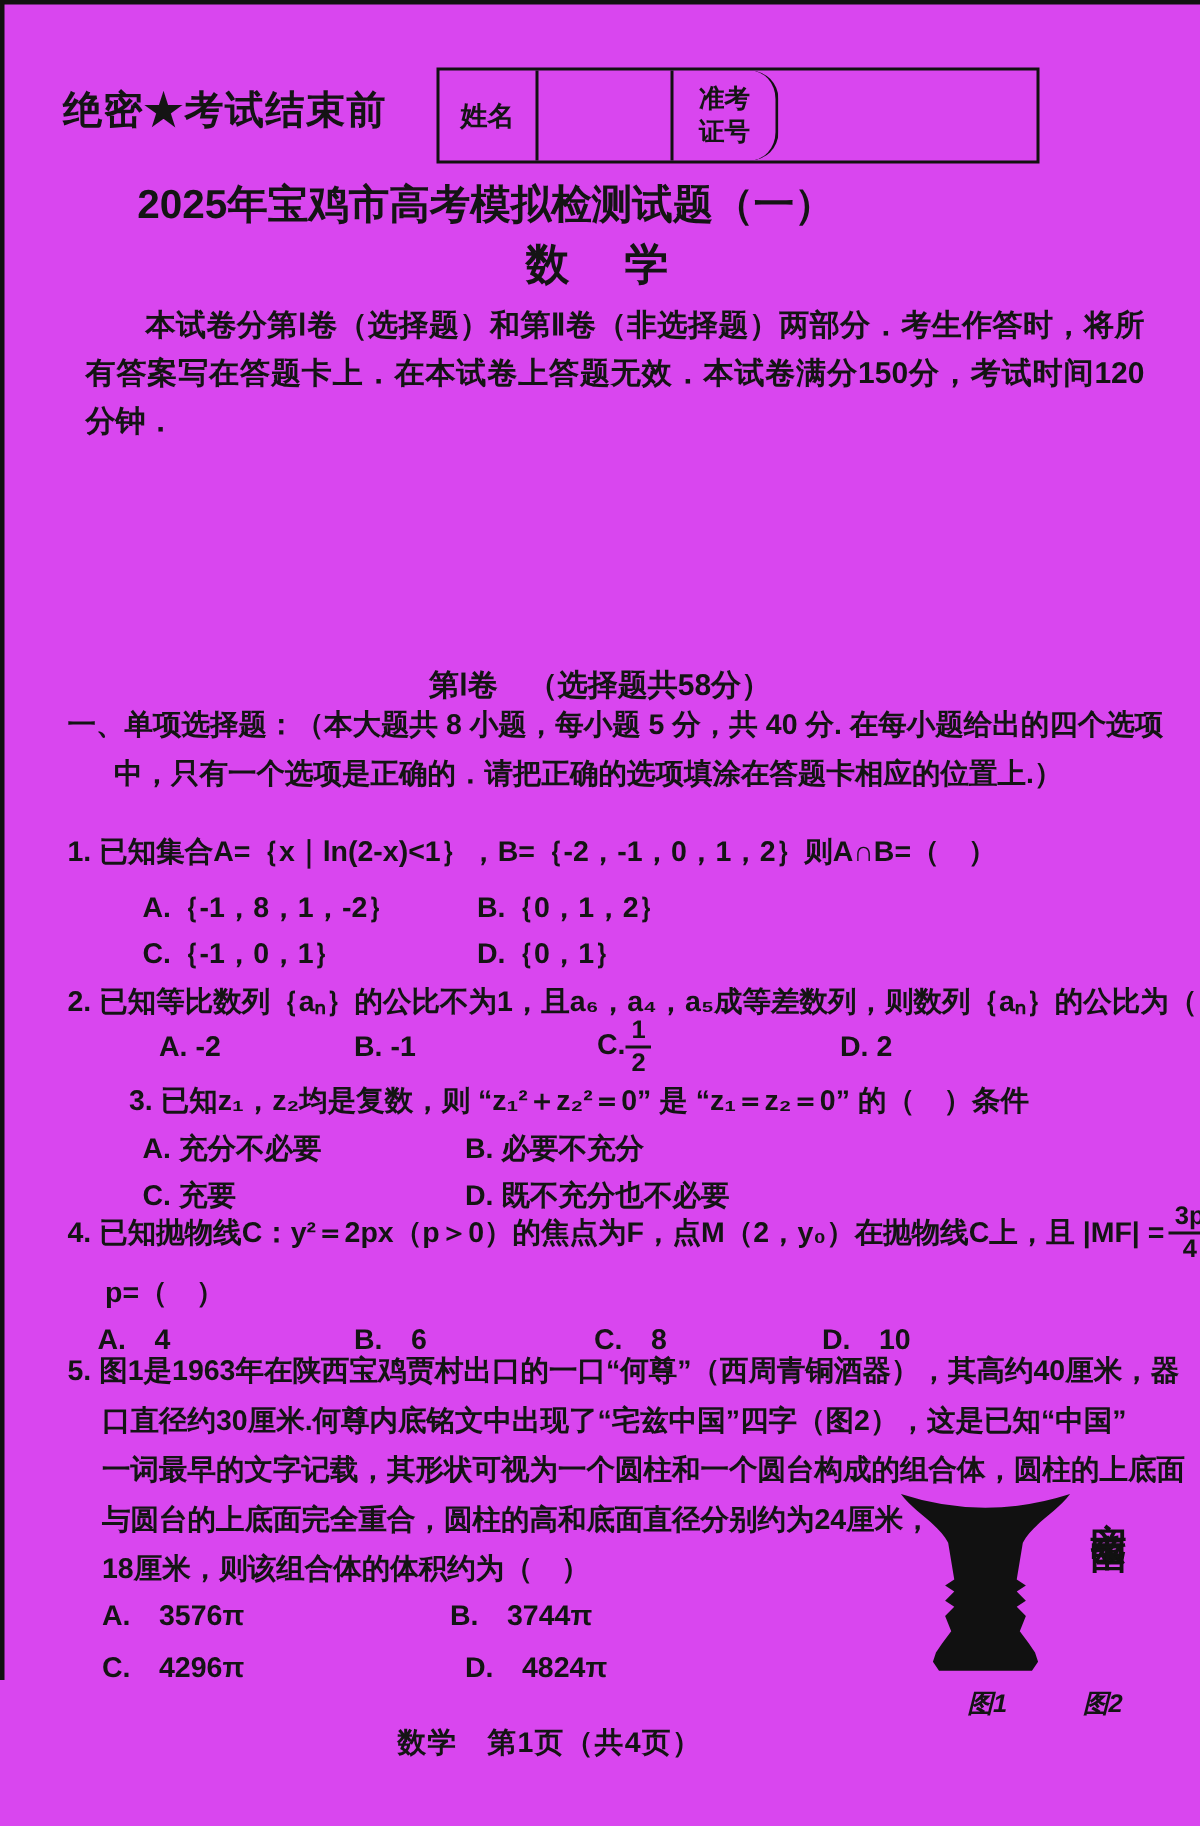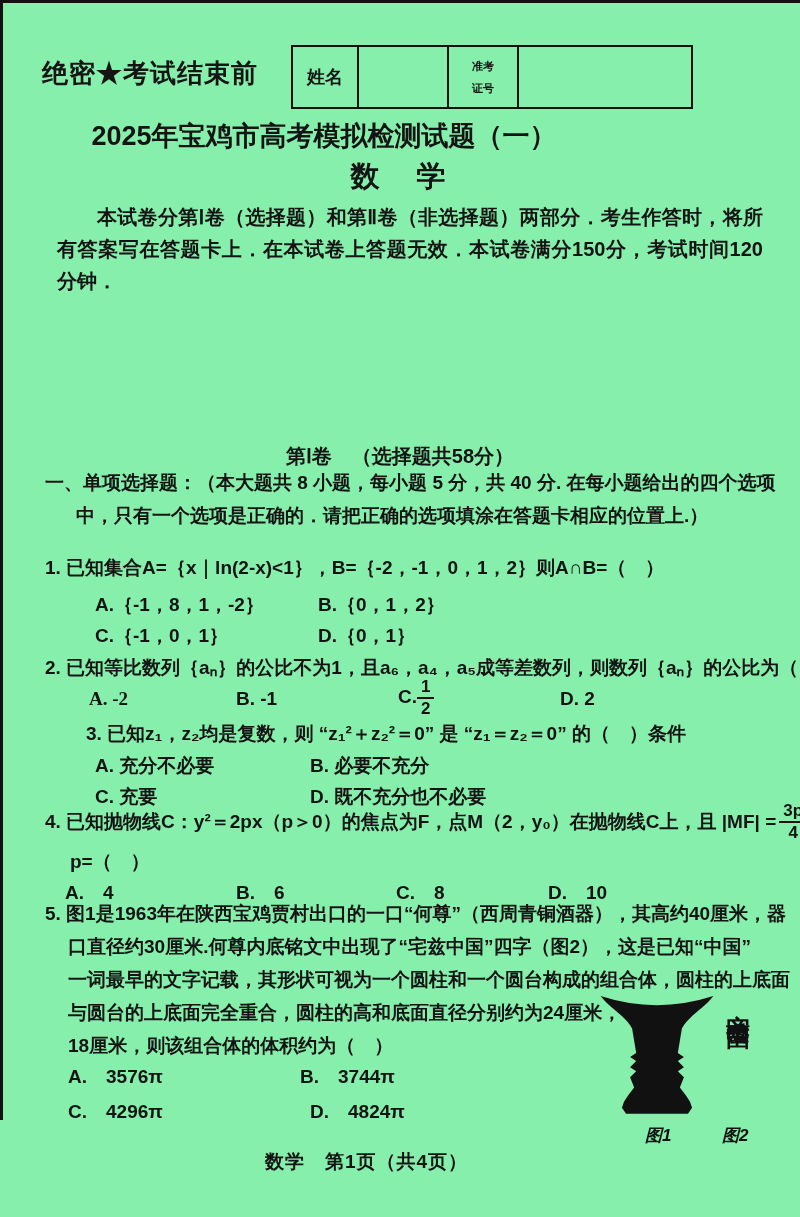--- a/index.html
+++ b/index.html
@@ -1,30 +1,30 @@
 <!DOCTYPE html>
 <html><head>
 <meta charset="utf-8">
 <style>
   html,body{margin:0;padding:0;background:#e8e8e8;}
   .page{
-    position:relative;width:800px;height:1217px;background:#86efac;
+    position:relative;width:800px;height:1217px;background:#d946ef;
     color:#141414;font-family:"Liberation Sans",sans-serif;font-weight:bold;
     overflow:hidden;margin:0 auto;
   }
   .abs{position:absolute;}
   .edge-top{left:0;top:0;width:800px;height:3px;background:#111;}
   .edge-left{left:0;top:0;width:3px;height:1120px;background:#111;}
   .secret{left:42px;top:56px;font-size:26px;letter-spacing:1px;}
   .hdr-table{left:291px;top:45px;border:2px solid #111;display:flex;height:60px;}
   .hdr-cell{border-right:2px solid #111;display:flex;align-items:center;justify-content:center;font-size:18px;}
   .hdr-cell:last-child{border-right:none;}
   .hc-name{width:64px;}
   .hc-blank1{width:88px;}
-  .hc-id{width:68px;flex-direction:column;line-height:22px;font-size:11px;}
+  .hc-id{width:68px;flex-direction:column;line-height:22px;font-size:17px;border-radius:19px;}
   .hc-blank2{width:172px;}
   .title{left:0;top:118px;width:648px;text-align:center;font-size:27px;}
   .subject{left:0;top:157px;width:800px;text-align:center;font-size:29px;letter-spacing:4px;}
   .intro{left:57px;top:201px;width:706px;font-size:20px;line-height:32px;text-indent:2em;text-align:justify;}
   .sec-head{left:0;top:443px;width:800px;text-align:center;font-size:20px;}
   .line{font-size:19px;white-space:nowrap;}
   .opt{font-size:19px;white-space:nowrap;}
   .frac{display:inline-flex;flex-direction:column;align-items:center;vertical-align:middle;line-height:1.05;font-size:17px;}
   .frac .num{border-bottom:2px solid #141414;padding:0 4px 1px;}
   .frac .den{padding-top:1px;}
@@ -68,21 +68,21 @@
   <div class="abs line" style="left:45px;top:470px;">一、单项选择题：（本大题共 8 小题，每小题 5 分，共 40 分. 在每小题给出的四个选项</div>
   <div class="abs line" style="left:76px;top:503px;">中，只有一个选项是正确的．请把正确的选项填涂在答题卡相应的位置上.）</div>
 
   <div class="abs line" style="left:45px;top:555px;">1. 已知集合A=｛x｜ln(2-x)&lt;1｝，B=｛-2，-1，0，1，2｝则A∩B=（　）</div>
   <div class="abs opt" style="left:95px;top:592px;">A.｛-1，8，1，-2｝</div>
   <div class="abs opt" style="left:318px;top:592px;">B.｛0，1，2｝</div>
   <div class="abs opt" style="left:95px;top:623px;">C.｛-1，0，1｝</div>
   <div class="abs opt" style="left:318px;top:623px;">D.｛0，1｝</div>
 
   <div class="abs line" style="left:45px;top:654px;">2. 已知等比数列｛aₙ｝的公比不为1，且a₆，a₄，a₅成等差数列，则数列｛aₙ｝的公比为（　）</div>
-  <div class="abs opt" style="left:89px;top:688px;font-family:Liberation Serif, serif;">A. -2</div>
+  <div class="abs opt" style="left:106px;top:688px;">A. -2</div>
   <div class="abs opt" style="left:236px;top:688px;">B. -1</div>
   <div class="abs opt" style="left:398px;top:678px;">
     <span>C.</span><span class="frac">
         <span class="num">1</span>
         <span class="den">2</span>
       </span>
   </div>
   <div class="abs opt" style="left:560px;top:688px;">D. 2</div>
 
   <div class="abs line" style="left:45px;top:721px;margin-left:41px;">3. 已知z₁，z₂均是复数，则 “z₁²＋z₂²＝0” 是 “z₁＝z₂＝0” 的（　）条件</div>

